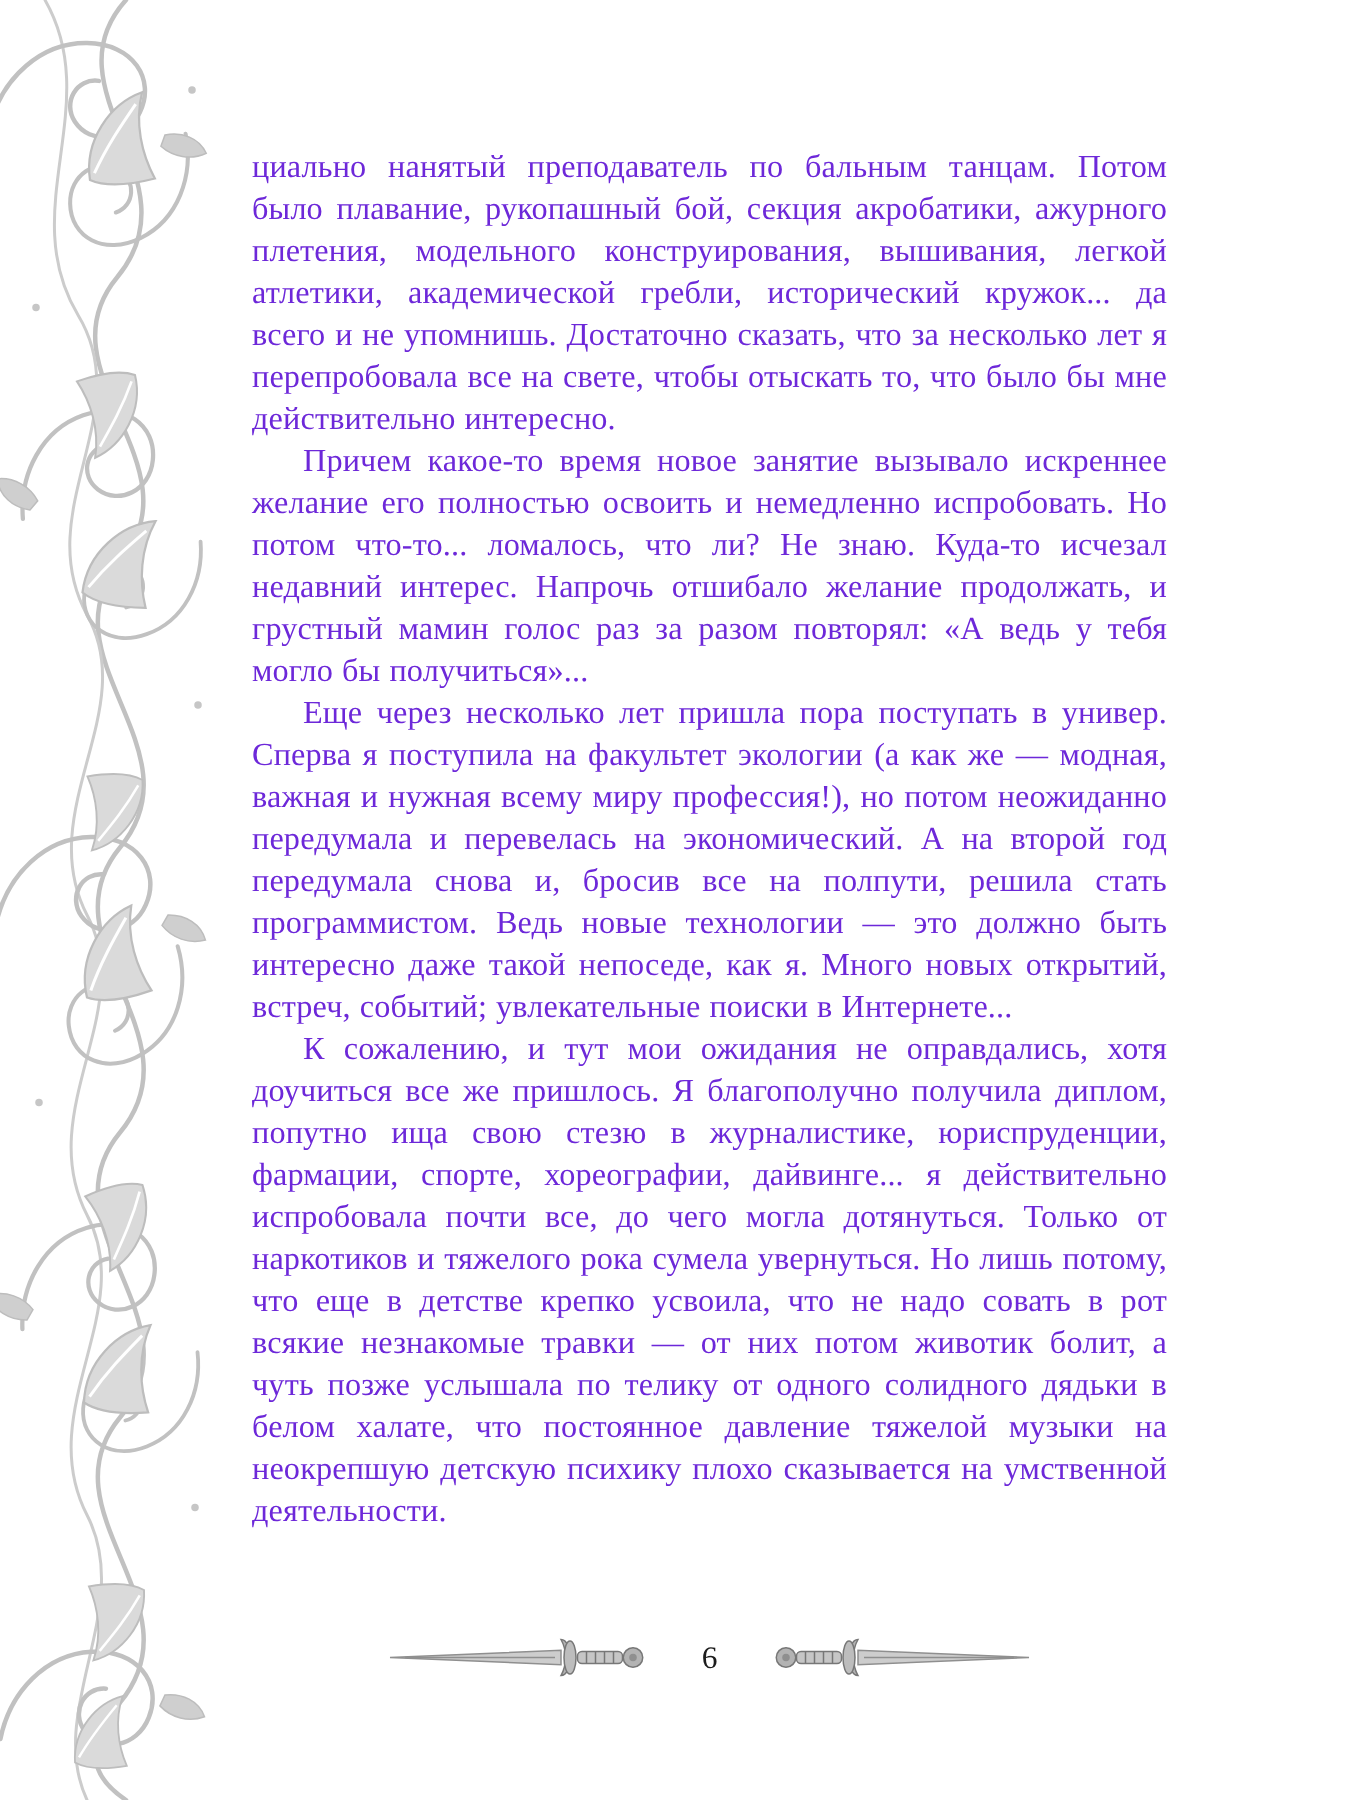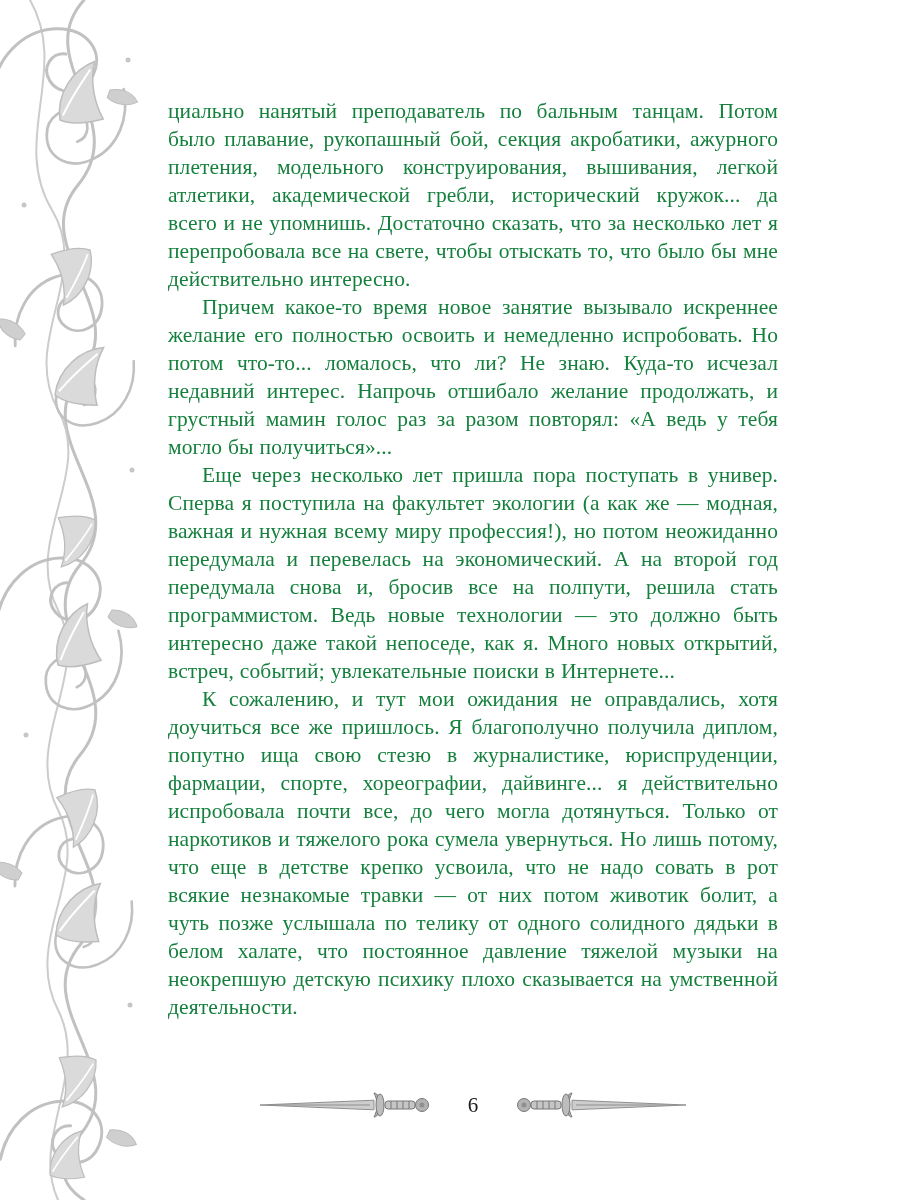--- a/index.html
+++ b/index.html
@@ -16,21 +16,21 @@
     left: 0;
     top: 0;
     width: 162px;
     height: 1200px;
   }
   .text-col {
     position: absolute;
     left: 168px;
     top: 97px;
     width: 610px;
-    color: #15803d;
+    color: #6d28d9;
     font-size: 21.5px;
     line-height: 28px;
     text-align: justify;
     letter-spacing: 0.1px;
     word-spacing: 0.5px;
   }
   .text-col p {
     margin: 0;
     text-indent: 34px;
   }

